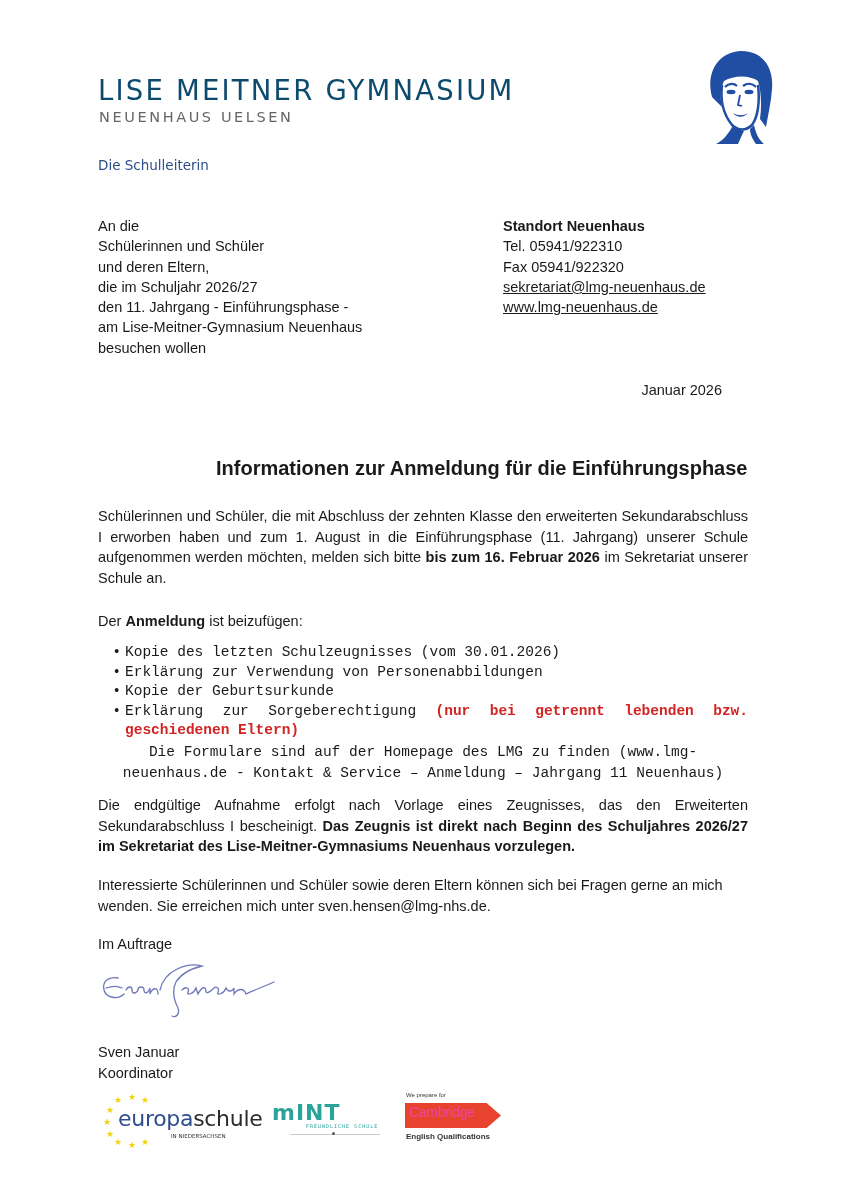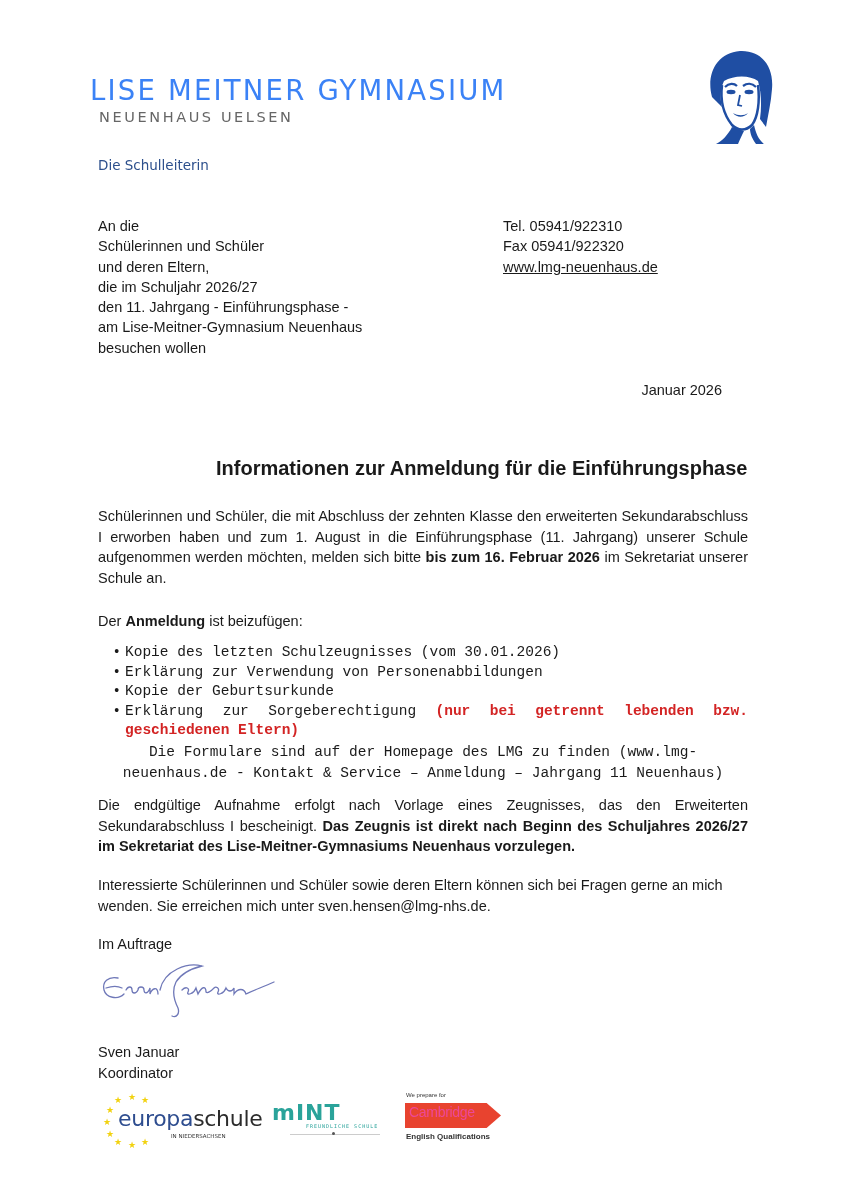--- a/index.html
+++ b/index.html
@@ -1,21 +1,21 @@
 <!DOCTYPE html>
 <html><head>
 <meta charset="utf-8">
 <style>
   html, body { margin: 0; padding: 0; background: #ffffff; }
   body { width: 849px; height: 1200px; position: relative; overflow: hidden;
          font-family: "Liberation Sans", "DejaVu Sans", sans-serif; color: #1a1a1a; }
   .abs { position: absolute; }
 
   
-  .school-name { left: 90px; top: 74px; font-size: 27.5px; letter-spacing: 2.2px; color: #3b82f6;
+  .school-name { left: 98px; top: 74px; font-size: 27.5px; letter-spacing: 2.2px; color: #0c4a6e;
                  font-family: "DejaVu Sans", sans-serif; font-weight: normal; white-space: nowrap; }
   .school-sub { left: 99px; top: 109px; font-size: 14.5px; letter-spacing: 2.6px; color: #666666;
                 font-family: "DejaVu Sans", sans-serif; white-space: nowrap; }
   .office { left: 98px; top: 157px; font-size: 13.5px; color: #2c4f8c;
             font-family: "DejaVu Sans", sans-serif; white-space: nowrap; }
   .portrait { left: 698px; top: 45px; width: 82px; height: 100px; }
 
   
   .addr { left: 98px; top: 216px; font-size: 14.5px; line-height: 20.3px; }
   .addr div, .contact div { white-space: nowrap; }
@@ -104,22 +104,24 @@
   <div>An die</div>
   <div>Schülerinnen und Schüler</div>
   <div>und deren Eltern,</div>
   <div>die im Schuljahr 2026/27</div>
   <div>den 11. Jahrgang - Einführungsphase -</div>
   <div>am Lise-Meitner-Gymnasium Neuenhaus</div>
   <div>besuchen wollen</div>
 </div>
 
 <div class="abs contact">
+  <div class="bold">Standort Neuenhaus</div>
   <div>Tel. 05941/922310</div>
   <div>Fax 05941/922320</div>
+  <div><a class="link">sekretariat@lmg-neuenhaus.de</a></div>
   <div><a class="link">www.lmg-neuenhaus.de</a></div>
 </div>
 
 <div class="abs date">Januar 2026</div>
 
 <div class="abs subject">Informationen zur Anmeldung für die Einführungsphase</div>
 
 <div class="abs body-text p1">
   <span>Schülerinnen und Schüler, die mit Abschluss der zehnten Klasse den erweiterten Sekundarabschluss I erworben haben und zum 1. August in die Einführungsphase (11. Jahrgang) unserer Schule aufgenommen werden möchten, melden sich bitte </span><span class="b">bis zum 16. Februar 2026</span><span> im Sekretariat unserer Schule an.</span>
 </div>

